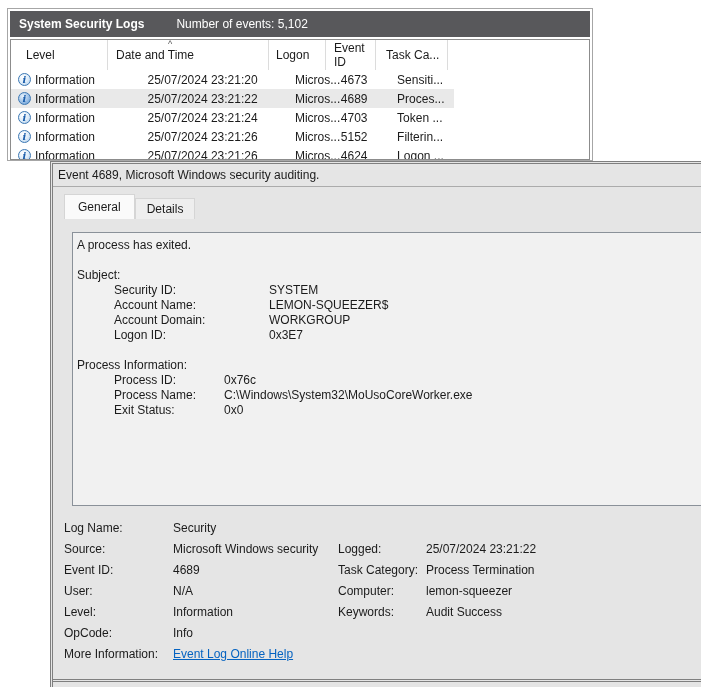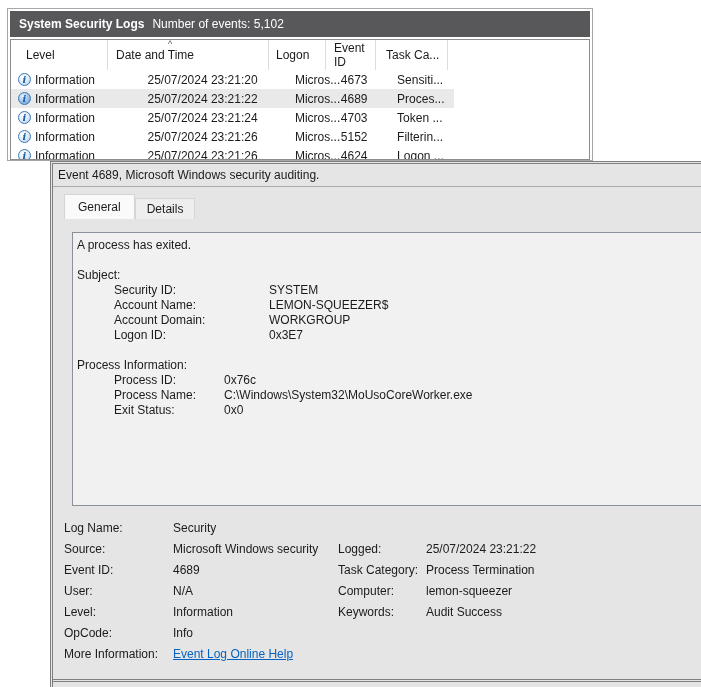--- a/index.html
+++ b/index.html
@@ -6,21 +6,21 @@
   html,body { width:701px; height:687px; background:#ffffff; overflow:hidden;
               font-family:"Liberation Sans", sans-serif; font-size:12px; color:#1b1b1b; }
 
   
   .top-pane { position:absolute; left:7px; top:8px; width:586px; height:153px;
               background:#fff; border:1px solid #a6a6a6; overflow:hidden; }
   .titlebar { position:absolute; left:2px; top:2px; right:2px; height:26px;
               background:#58585b; color:#fff; display:flex; align-items:center;
               padding:0 9px; white-space:nowrap;text-align:center; }
   .titlebar .t { font-weight:bold; }
-  .titlebar .n { margin-left:8px; }
+  .titlebar .n { margin-left:32px; }
   .table-wrap { position:absolute; left:2px; top:30px; right:2px; bottom:0;
                 background:#fff; border:1px solid #8c8c8c; overflow:hidden; }
   .thead { display:flex; height:30px; padding-left:6px; }
   .th { display:flex; align-items:center; border-right:1px solid #dcdcdc;
         position:relative; color:#1b1b1b; }
   .th-level { width:91px; padding-left:9px; }
   .th-date  { width:161px; padding-left:8px; }
   .th-src   { width:57px; padding-left:7px; }
   .th-id    { width:50px; padding-left:8px; }
   .th-task  { width:72px; padding-left:10px; }

